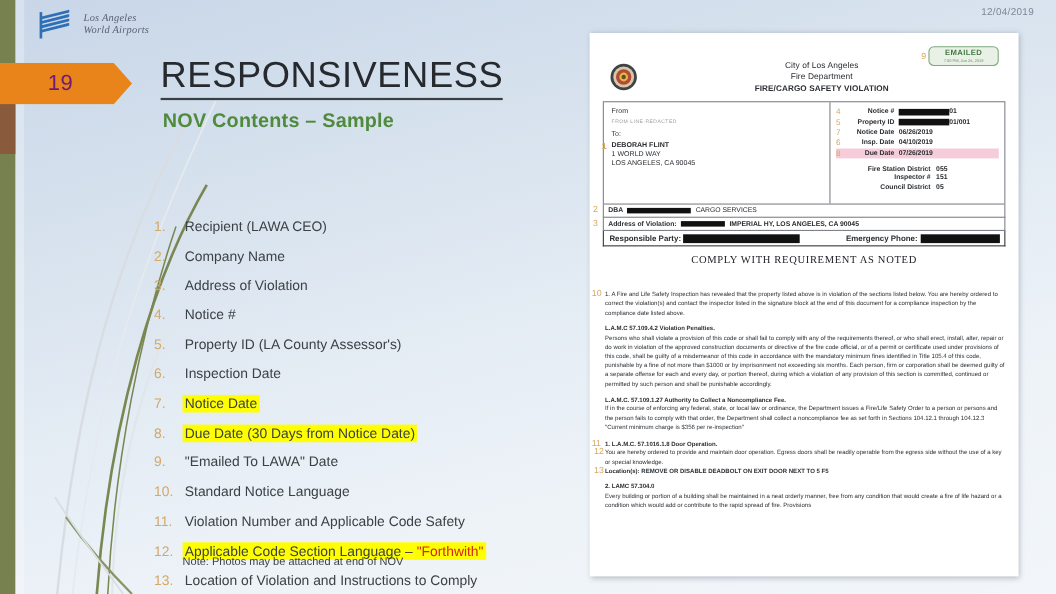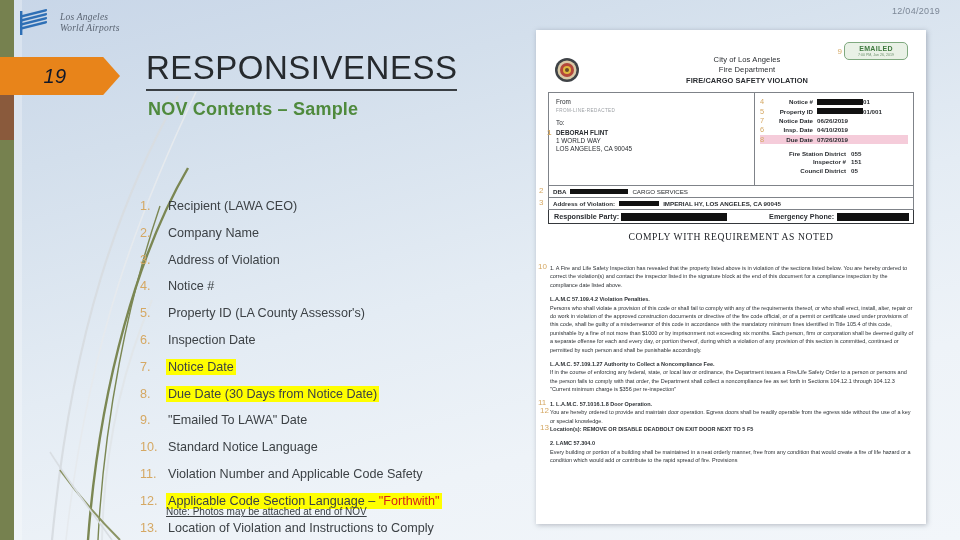--- a/index.html
+++ b/index.html
@@ -42,21 +42,21 @@
   .grass {
     position: absolute;
     left: 0; top: 0;
     width: 960px; height: 540px;
     pointer-events: none;
   }
 
   
   .logo-wrap {
     position: absolute;
-    left: 18px; top: 8px;
+    left: 34px; top: 8px;
     display: flex;
     align-items: center;
     gap: 6px;
   }
   .logo-mark { width: 36px; height: 30px; }
   .logo-text {
     font-family: "Liberation Serif", serif;
     font-style: italic;
     font-size: 9.5px;
     line-height: 11px;
@@ -79,24 +79,23 @@
     left: 0; top: 57px;
     width: 120px; height: 38px;
     background: #e8841a;
     clip-path: polygon(0 0, 86% 0, 100% 50%, 86% 100%, 0 100%);
     display: flex;
     align-items: center;
     justify-content: center;
   }
   .arrow-number {
     font-size: 20px;
-    color: #0f172a;
+    color: #701a75;
     padding-right: 10px;
     letter-spacing: .5px;
-    font-style: italic;
   }
 
   
   .slide-title {
     position: absolute;
     left: 146px; top: 48px;
     font-size: 33px;
     color: #262a2e;
     letter-spacing: .5px;
     border-bottom: 2px solid #3a3f44;
@@ -141,21 +140,20 @@
     background: #ffff00;
   }
   .forthwith {
     color: #d6231b;
   }
   .nov-note {
     margin-top: 8px;
     margin-left: 26px;
     font-size: 10px;
     color: #3c4145;
-    text-decoration: underline;
   }
 
   
   .doc-shadow {
     position: absolute;
     left: 536px; top: 30px;
     width: 390px; height: 494px;
     background: #ffffff;
     box-shadow: 1px 1px 5px rgba(60,70,85,0.35);
   }

